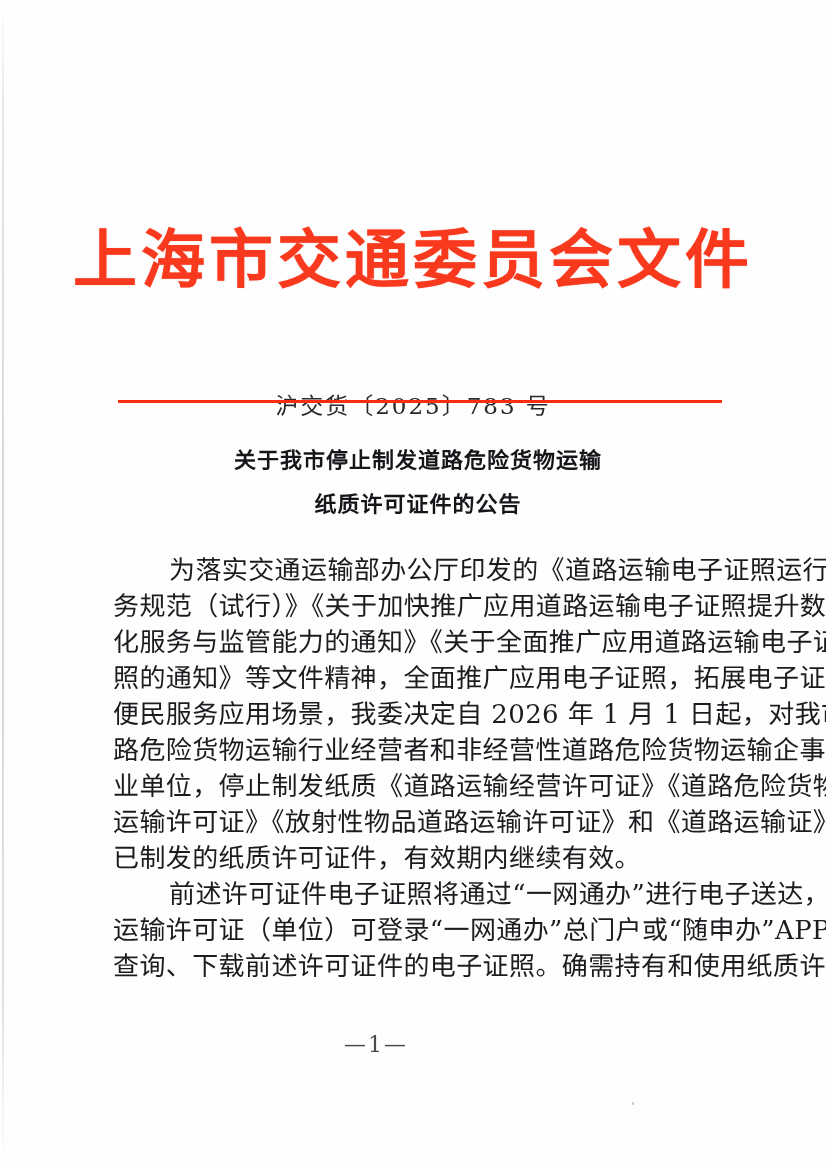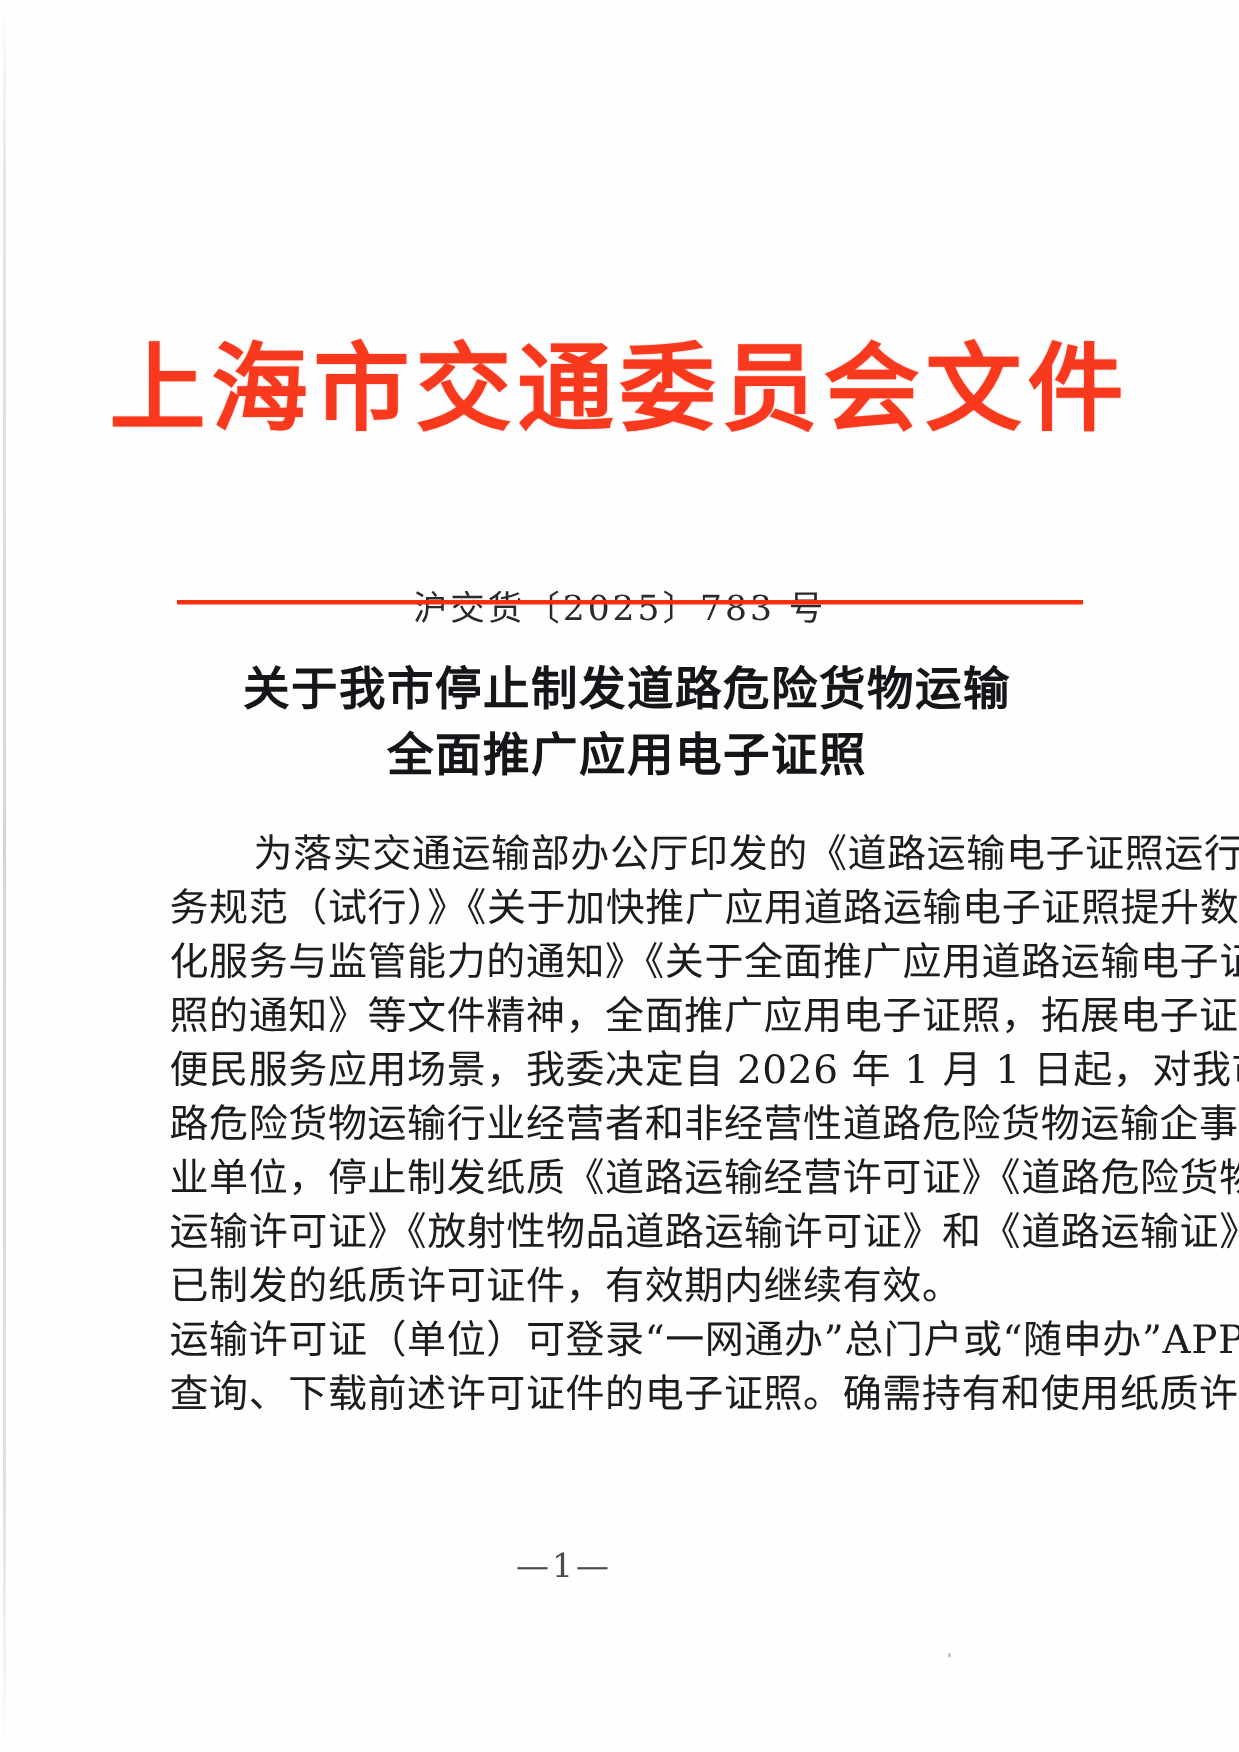--- a/index.html
+++ b/index.html
@@ -90,21 +90,21 @@
   }
 
   
   .doc-title {
     position: absolute;
     left: 113px;
     top: 438px;
     width: 610px;
     text-align: center;
     font-weight: 700;
-    font-size: 31px;
+    font-size: 22px;
     line-height: 44px;
     letter-spacing: 1px;
     color: #16161a;
   }
 
   .doc-title .title-line {
     display: block;
     white-space: nowrap;
   }
 
@@ -158,38 +158,39 @@
   <div class="scan-speck" style="left:632px; top:1102px;"></div>
 
   <div class="masthead">上海市交通委员会文件</div>
 
   <div class="doc-number">沪交货〔2025〕783 号</div>
 
   <div class="red-rule"></div>
 
   <div class="doc-title">
     <span class="title-line">关于我市停止制发道路危险货物运输</span>
-    <span class="title-line">全面推广应用电子证照</span>
+    <span class="title-line">纸质许可证件的公告</span>
   </div>
 
   <div class="body-text">
 
     <p class="para">
       <span class="ln indent">为落实交通运输部办公厅印发的《道路运输电子证照运行服</span>
       <span class="ln">务规范（试行）》《关于加快推广应用道路运输电子证照提升数字</span>
       <span class="ln">化服务与监管能力的通知》《关于全面推广应用道路运输电子证</span>
       <span class="ln">照的通知》等文件精神，全面推广应用电子证照，拓展电子证照</span>
       <span class="ln">便民服务应用场景，我委决定自 2026 年 1 月 1 日起，对我市道</span>
       <span class="ln">路危险货物运输行业经营者和非经营性道路危险货物运输企事</span>
       <span class="ln">业单位，停止制发纸质《道路运输经营许可证》《道路危险货物</span>
       <span class="ln">运输许可证》《放射性物品道路运输许可证》和《道路运输证》。</span>
       <span class="ln">已制发的纸质许可证件，有效期内继续有效。</span>
     </p>
 
     <p class="para">
+      <span class="ln indent">前述许可证件电子证照将通过“一网通办”进行电子送达，</span>
       <span class="ln">运输许可证（单位）可登录“一网通办”总门户或“随申办”APP</span>
       <span class="ln">查询、下载前述许可证件的电子证照。确需持有和使用纸质许可</span>
     </p>
 
   </div>
 
   <div class="page-number">—1—</div>
 
 </div>
 

